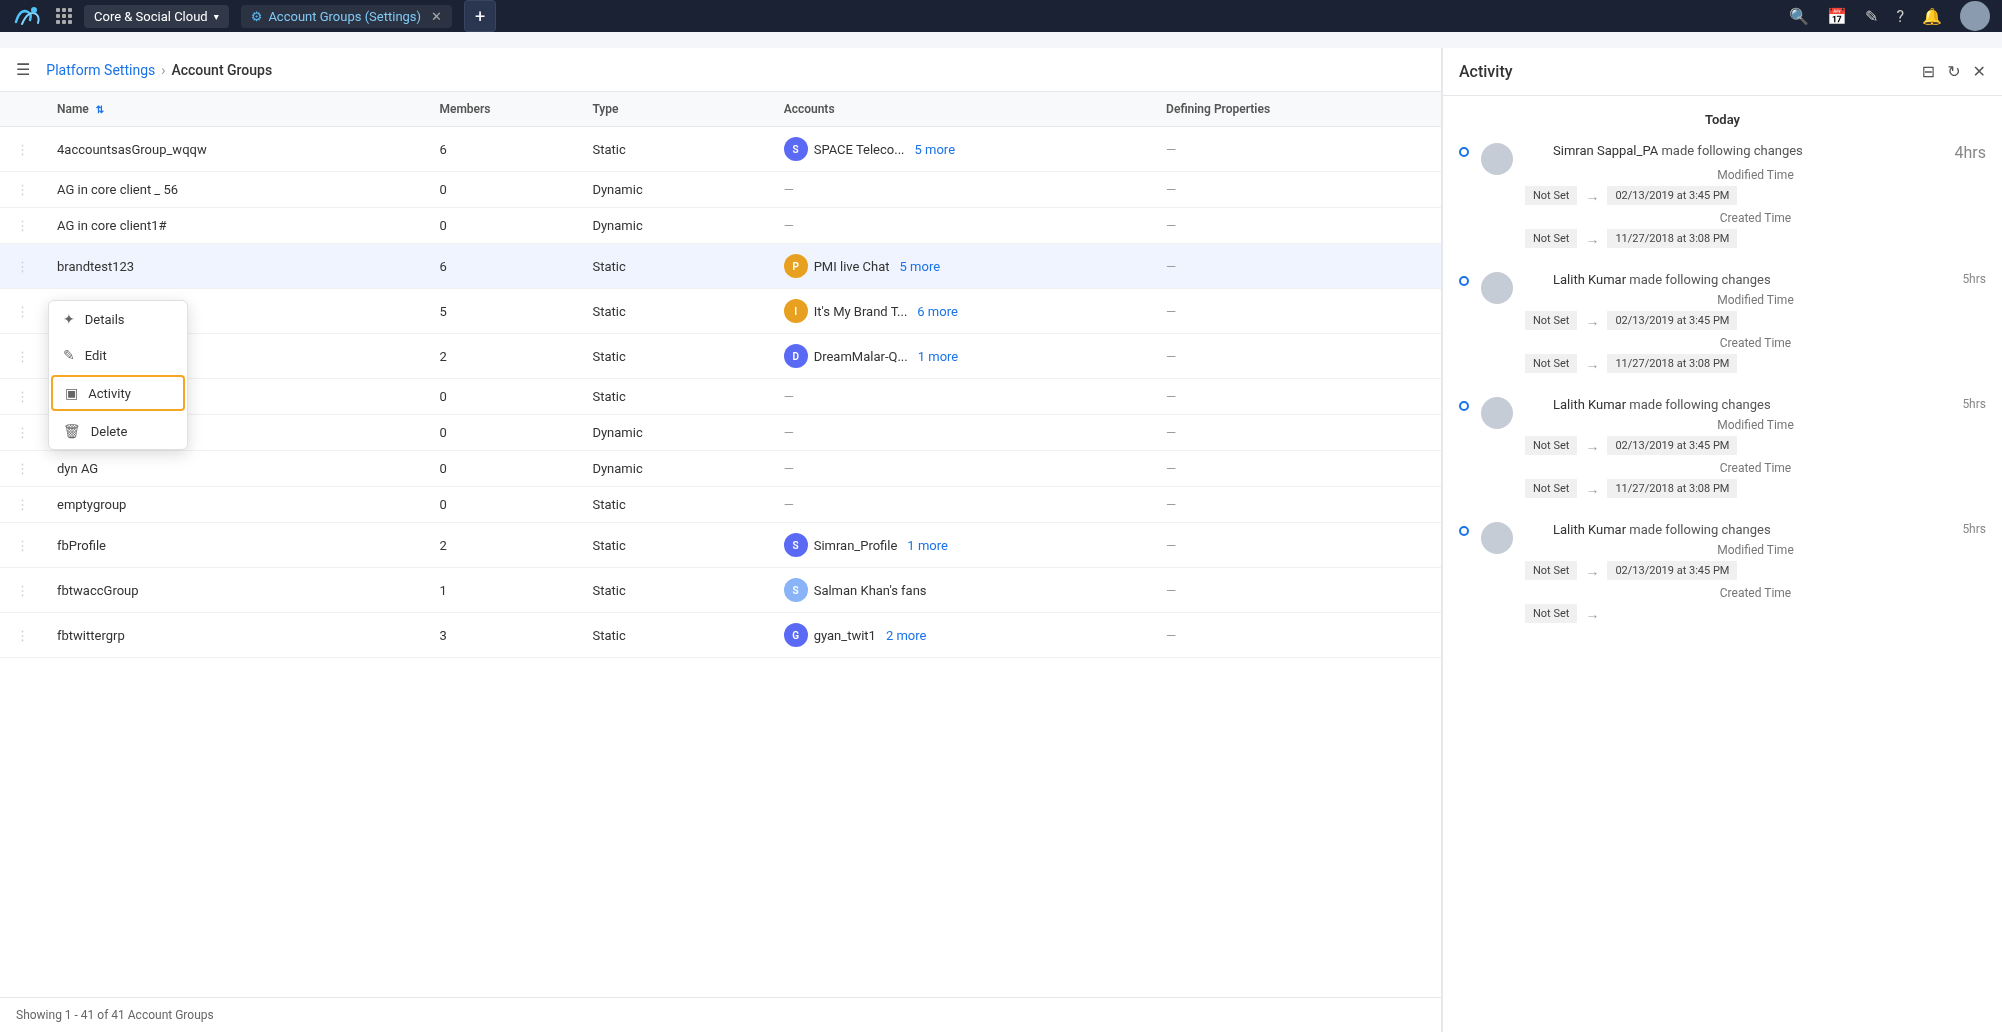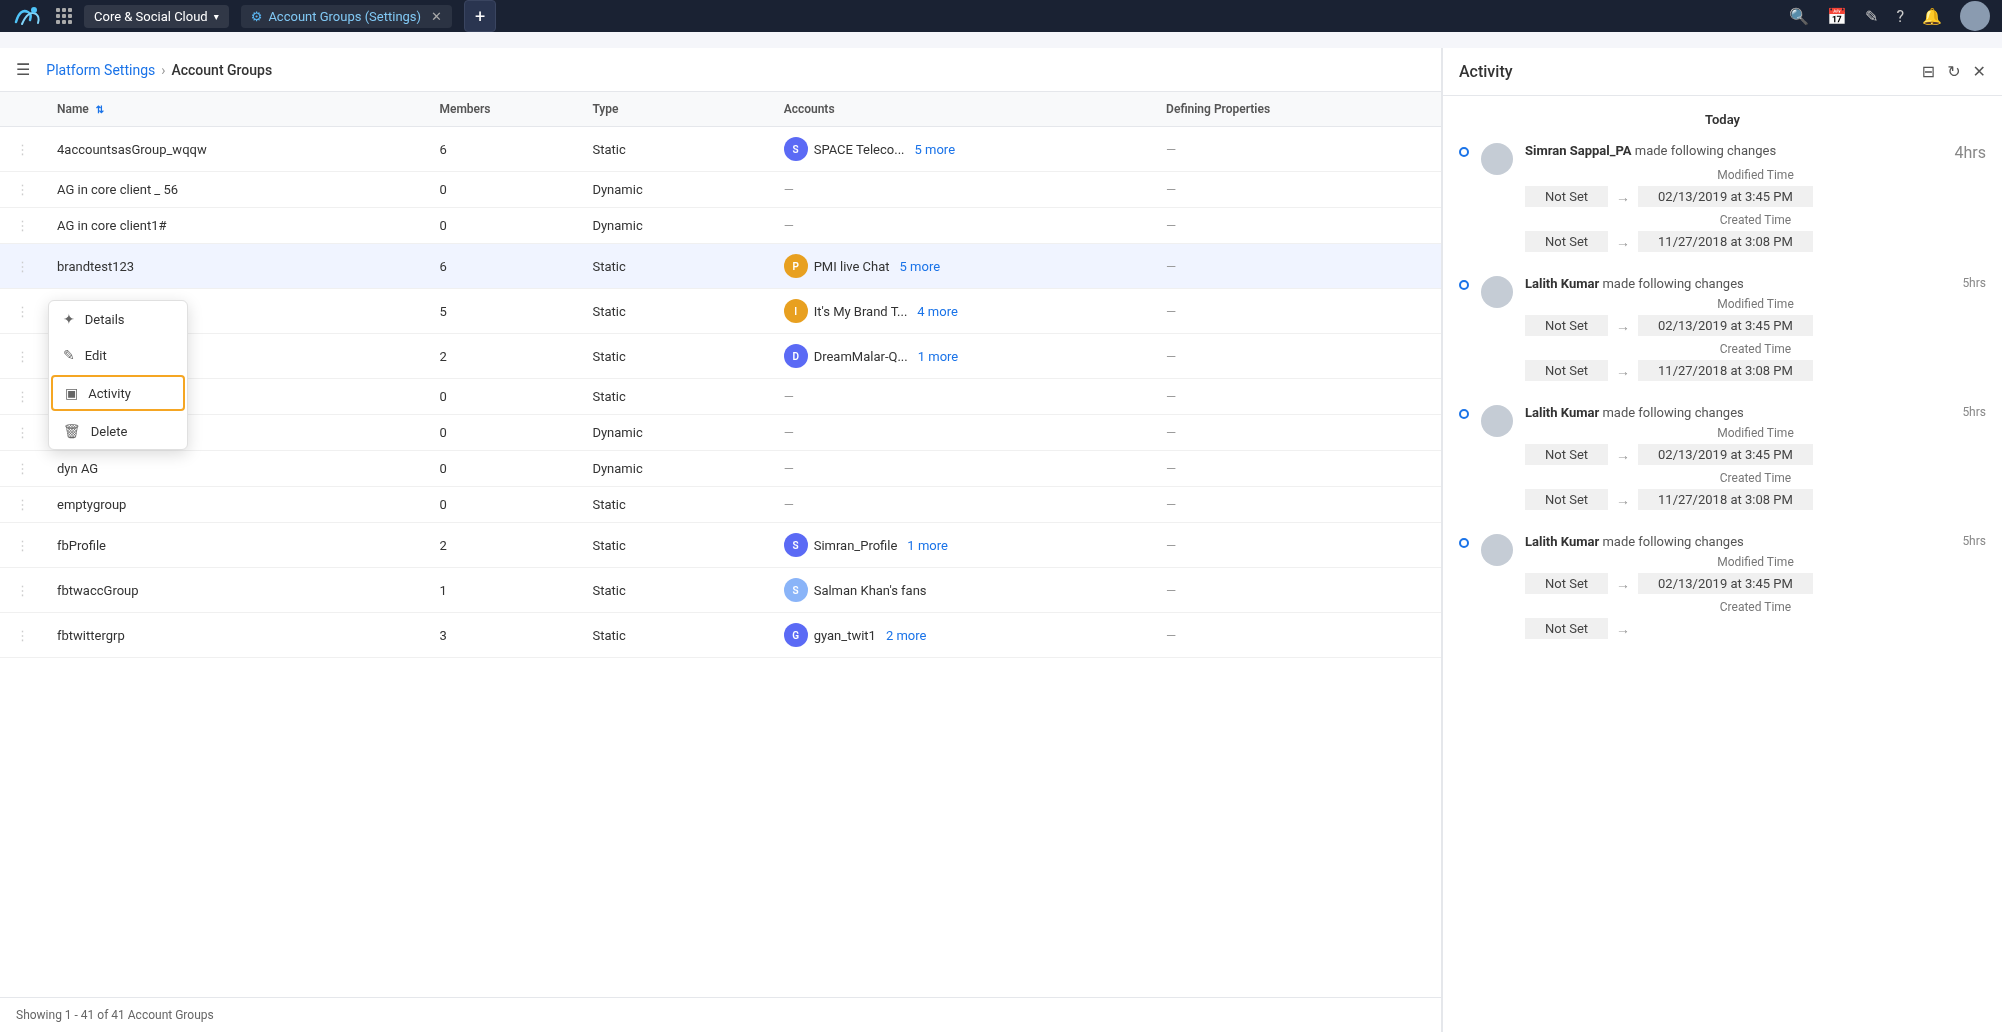--- a/index.html
+++ b/index.html
@@ -92,26 +92,26 @@
     .activity-title { font-size: 16px; font-weight: 500; color: #333; }
     .activity-header-actions { display: flex; align-items: center; gap: 12px; }
     .activity-content { flex: 1; overflow-y: auto; padding: 16px; text-align: center; }
 
     .activity-section-title { font-size: 13px; font-weight: 600; color: #333; margin-bottom: 16px; }
 
     .activity-item { display: flex; gap: 12px; margin-bottom: 24px; }
     .activity-dot { width: 10px; height: 10px; border-radius: 50%; border: 2px solid #1a73e8; background: #fff; margin-top: 4px; flex-shrink: 0; }
     .activity-avatar { width: 32px; height: 32px; border-radius: 50%; background: #c5ccd5; flex-shrink: 0; }
     .activity-body { flex: 1; }
-    .activity-user { font-weight: 700; font-size: 13px; color: #333; }
+    .activity-user { font-weight: 400; font-size: 13px; color: #333; margin-left: 28px; }
     .activity-action { font-weight: 400; color: #555; }
     .activity-time { font-size: 12px; color: #888; margin-left: auto; white-space: nowrap; }
     .activity-field { font-size: 12px; color: #777; margin-top: 6px; margin-bottom: 4px; }
     .activity-change { display: flex; align-items: center; gap: 8px; margin-top: 4px; }
-    .change-badge { background: #f0f0f0; border-radius: 0; padding: 3px 20px; font-size: 13px; color: #444; }
+    .change-badge { background: #f0f0f0; border-radius: 0; padding: 3px 8px; font-size: 11px; color: #444; }
     .change-arrow { color: #999; font-size: 14px; }
     .activity-item-header { display: flex; align-items: flex-start; }
   </style>
 </head>
 <body>
 
 <nav class="top-nav">
 
   <div class="logo">
     <svg width="32" height="24" viewBox="0 0 32 24" fill="none">
@@ -292,21 +292,21 @@
     <td class="col-members">
       <span>5</span>
     </td>
     <td class="col-type">
       <span>Static</span>
     </td>
     <td class="col-accounts">
                 <div class="account-chip">
       <div class="account-avatar" style="background:#e8a020;">I</div>
       <span>It's My Brand T...</span>
-      <span class="more-link">4 more</span>
+      <span class="more-link">6 more</span>
     </div>
               </td>
     <td class="col-props">
       <span class="dash">—</span>
     </td>
   </tr>
             <tr>
     <td>
       <span class="drag-handle">⋮</span>
     </td>

